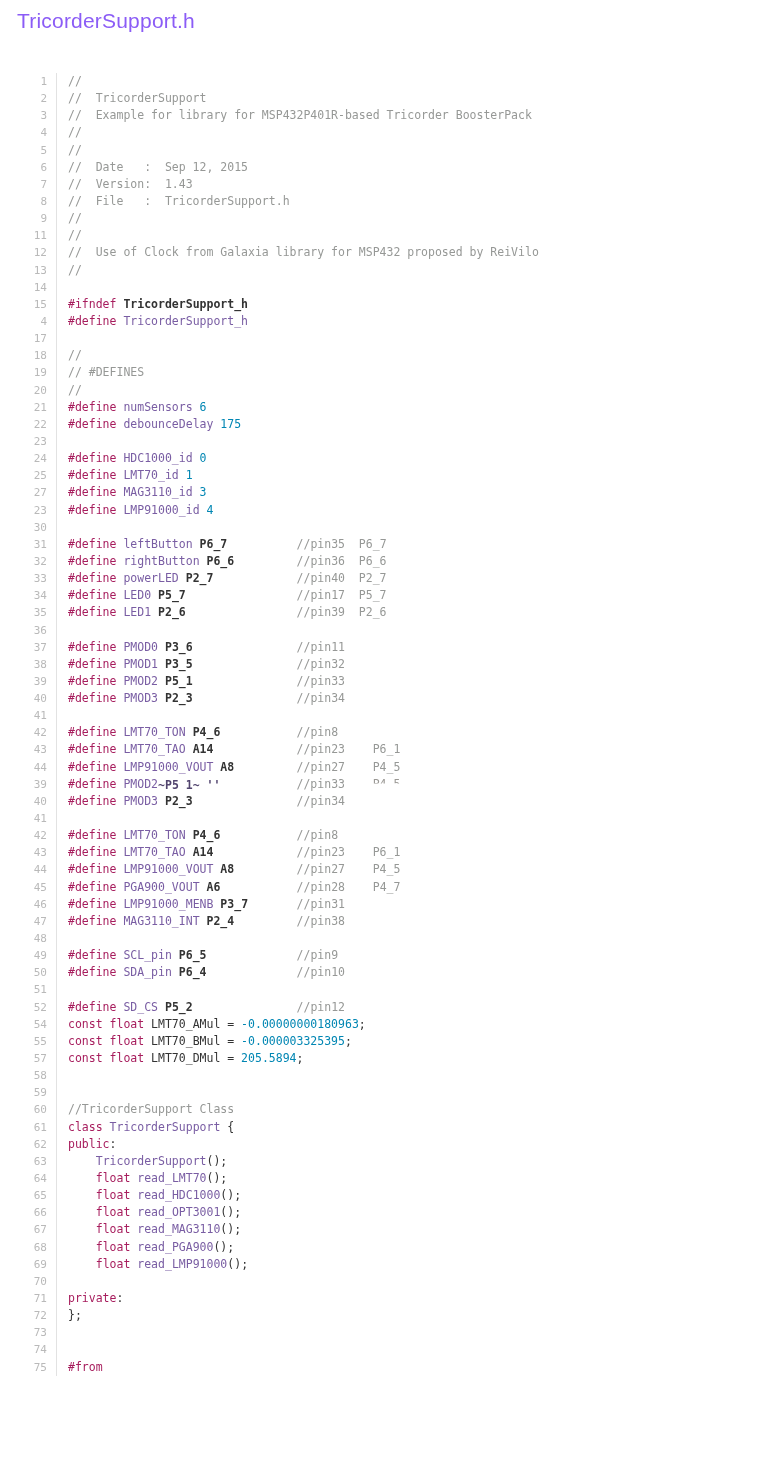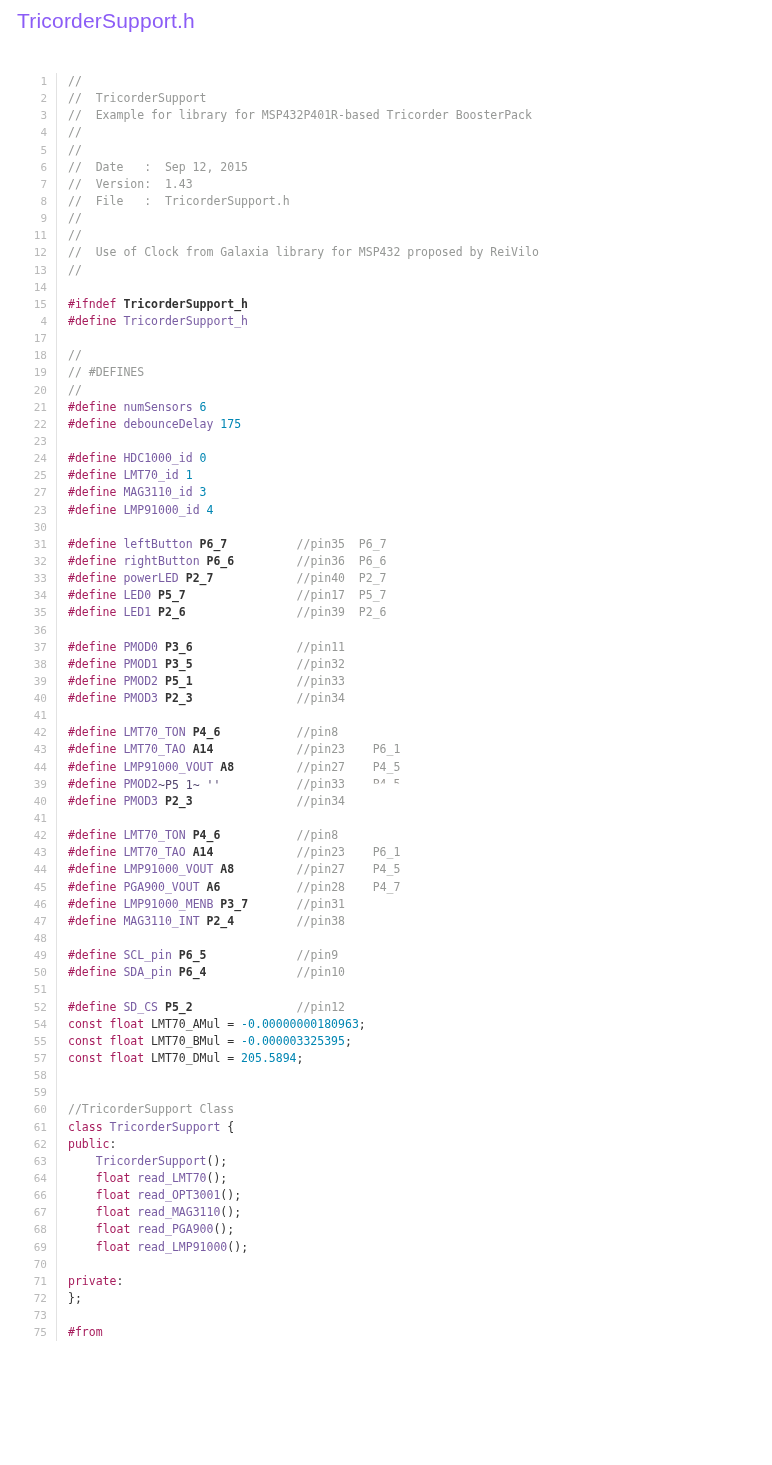--- a/index.html
+++ b/index.html
@@ -44,21 +44,21 @@
   }
   
   .k  { color: #a71d5d; font-weight: normal; }   
   .e  { color: #795da3; }                       
   .n  { color: #0086b3; }                       
   .c  { color: #969896; }                       
   .p  { color: #333333; }                       
   .b  { color: #333333; font-weight: bold; }    
   
   .g1 {
-    color: #51446e; font-weight: normal;
+    color: #51446e; font-weight: bold;
     display: inline-block;
     clip-path: inset(18% 0 22% 0);
     transform: translateY(1px);
   }
   .g2 {
     color: #9a9894;
     display: inline-block;
     clip-path: inset(0 0 55% 0);
   }
 </style>
@@ -323,20 +323,24 @@
       </div>
       <div class="line">
         <span class="ln">63</span>
         <span class="code"><span class="p">    </span><span class="e">TricorderSupport</span><span class="p">();</span></span>
       </div>
       <div class="line">
         <span class="ln">64</span>
         <span class="code"><span class="p">    </span><span class="k">float</span><span class="p"> </span><span class="e">read_LMT70</span><span class="p">();</span></span>
       </div>
       <div class="line">
+        <span class="ln">65</span>
+        <span class="code"><span class="p">    </span><span class="k">float</span><span class="p"> </span><span class="e">read_HDC1000</span><span class="p">();</span></span>
+      </div>
+      <div class="line">
         <span class="ln">66</span>
         <span class="code"><span class="p">    </span><span class="k">float</span><span class="p"> </span><span class="e">read_OPT3001</span><span class="p">();</span></span>
       </div>
       <div class="line">
         <span class="ln">67</span>
         <span class="code"><span class="p">    </span><span class="k">float</span><span class="p"> </span><span class="e">read_MAG3110</span><span class="p">();</span></span>
       </div>
       <div class="line">
         <span class="ln">68</span>
         <span class="code"><span class="p">    </span><span class="k">float</span><span class="p"> </span><span class="e">read_PGA900</span><span class="p">();</span></span>
@@ -352,20 +356,24 @@
       <div class="line">
         <span class="ln">71</span>
         <span class="code"><span class="k">private</span><span class="p">:</span></span>
       </div>
       <div class="line">
         <span class="ln">72</span>
         <span class="code"><span class="p">};</span></span>
       </div>
       <div class="line">
         <span class="ln">73</span>
+        <span class="code"></span>
+      </div>
+      <div class="line">
+        <span class="ln">74</span>
         <span class="code"></span>
       </div>
       <div class="line">
         <span class="ln">75</span>
         <span class="code"><span class="k">#from</span></span>
       </div>
     </div>
 </div>
 
 </body></html>

